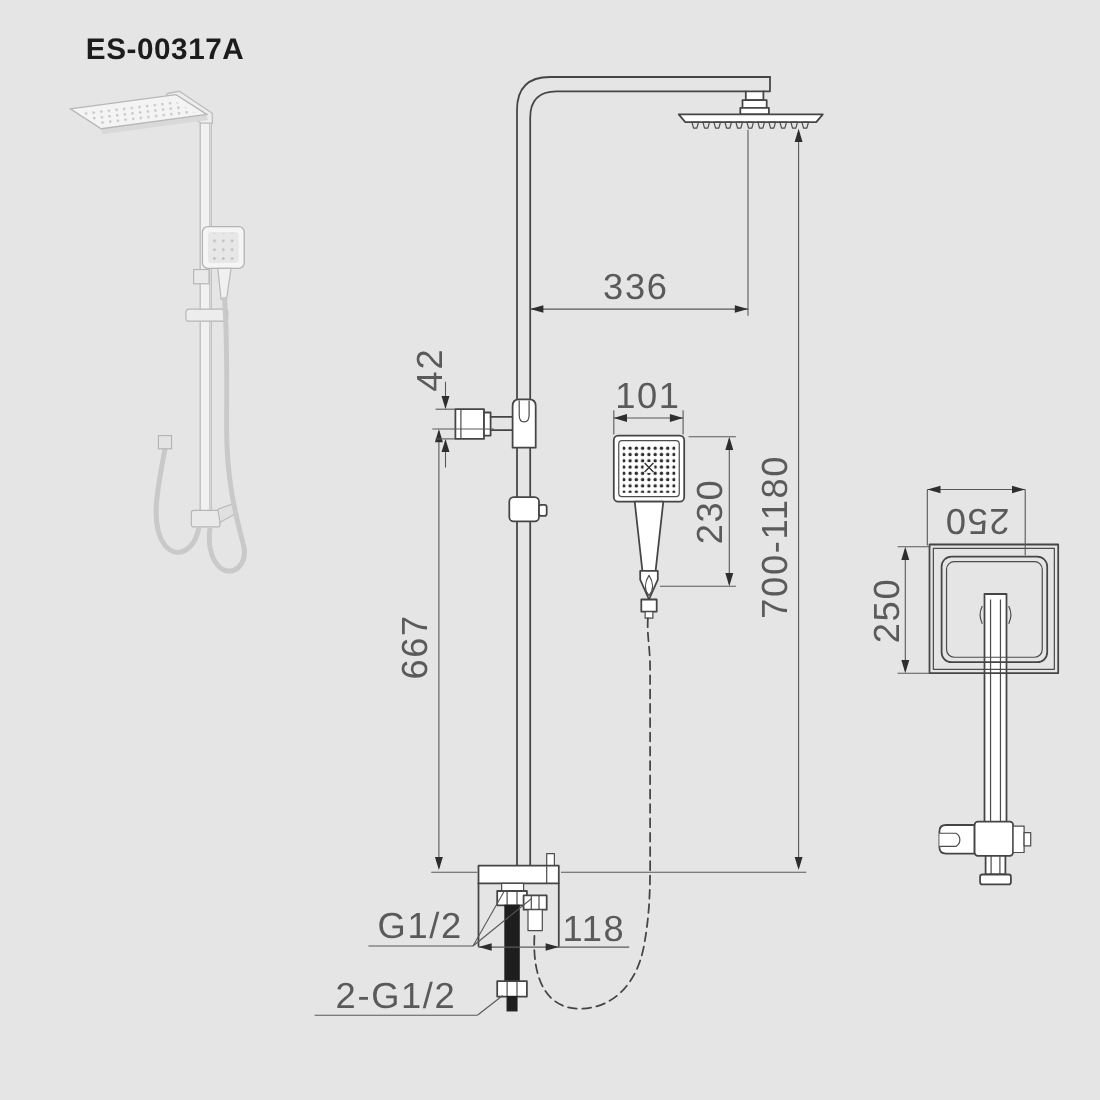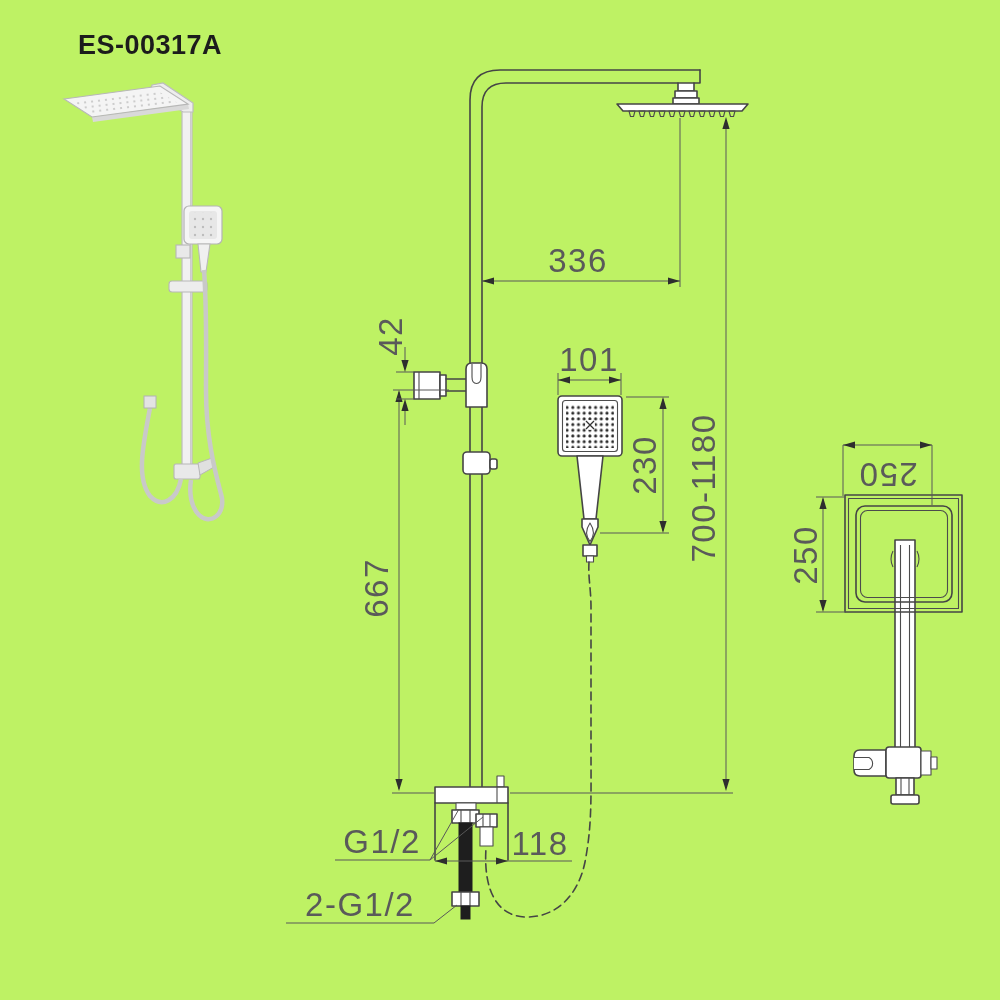--- a/index.html
+++ b/index.html
@@ -1,16 +1,16 @@
 <!DOCTYPE html>
 <html><head>
 <meta charset="utf-8">
 <style>
   html,body{margin:0;padding:0;background:#ffffff;}
-  #canvas{position:relative;width:1000px;height:1000px;background:#bef264;overflow:hidden;
+  #canvas{position:relative;width:1000px;height:1000px;background:#e5e5e5;overflow:hidden;
           font-family:"Liberation Sans","DejaVu Sans",sans-serif;}
   #product-code{position:absolute;left:78px;top:30px;font-size:27px;font-weight:700;
                 color:#1c1c1c;letter-spacing:0.5px;}
   svg{position:absolute;left:0;top:0;}
   .dwg{stroke:#454545;fill:none;stroke-width:1.6;stroke-linejoin:round;stroke-linecap:round;}
   .dwg-thin{stroke:#4c4c4c;fill:none;stroke-width:1.1;stroke-linejoin:round;}
   .white{fill:#ffffff;}
   .dim{stroke:#585858;fill:none;stroke-width:1;}
   .ar{fill:#2e2e2e;stroke:none;}
   .dimtxt{fill:#5a5a5a;font-size:33px;letter-spacing:1.5px;text-anchor:middle;}

